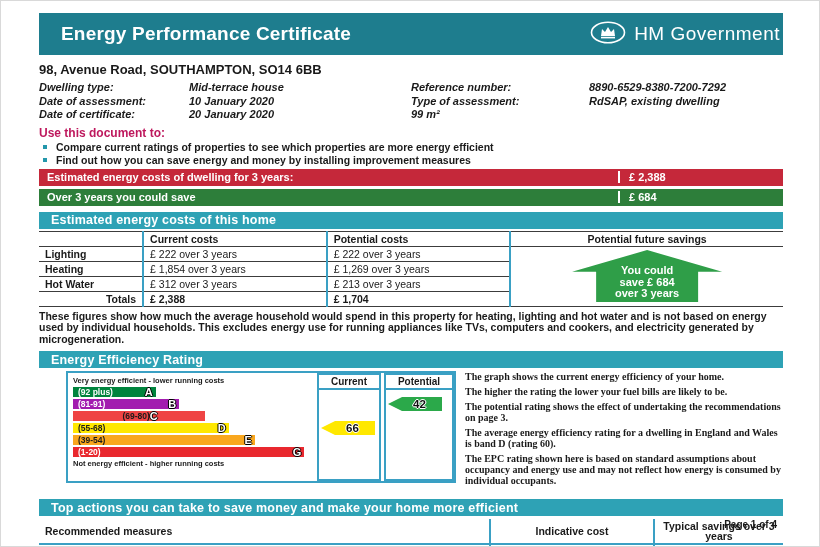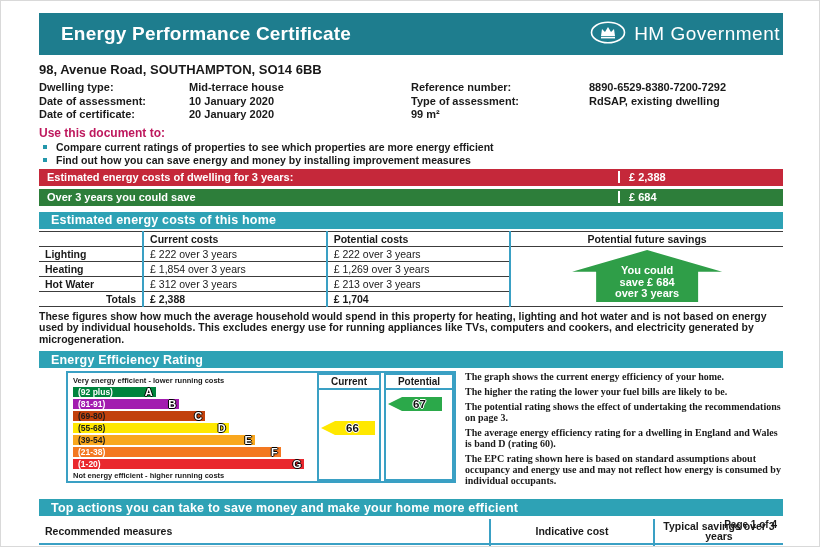--- a/index.html
+++ b/index.html
@@ -9,21 +9,21 @@
 
   
   .main-header{height:42px;display:flex;justify-content:space-between;align-items:center;
                padding:0 3px 0 22px;box-sizing:border-box;}
   .main-title{color:#fff;font-size:19px;font-weight:bold;letter-spacing:.2px;}
   .gov-logo{display:flex;align-items:center;gap:8px;color:#fff;}
   .gov-text{font-size:19px;font-weight:normal;letter-spacing:.5px;}
 
   .address{margin-top:7px;font-size:13px;font-weight:bold;}
 
-  .details{display:flex;margin-top:4px;font-size:11px;line-height:12.5px;}
+  .details{display:flex;margin-top:4px;font-size:11px;line-height:12.5px;font-style:italic;}
   .details-col{width:372px;}
   .detail-row{display:flex;margin-bottom:1px;}
   .details-col.left .dlabel{width:150px;font-weight:bold;}
   .details-col.right .dlabel{width:178px;font-weight:bold;}
   .dvalue{font-weight:bold;}
 
   .use-heading{margin-top:4px;font-size:12px;font-weight:bold;}
   .bullet-row{display:flex;align-items:flex-start;font-size:10.5px;font-weight:bold;line-height:11px;margin-top:2px;}
   .bullet-sq{width:4px;height:4px;margin:3px 9px 0 4px;flex:none;}
 
@@ -203,49 +203,45 @@
         <div class="band-area">
           <div class="chart-note">Very energy efficient - lower running costs</div>
           <div class="band" style="width: 35%; background-color: rgb(0, 132, 61);">
             <span class="band-range" style="color: rgb(255, 255, 255);">(92 plus)</span>
             <span class="band-letter">A</span>
           </div>
           <div class="band" style="width: 45%; background-color: #a21caf;">
             <span class="band-range" style="color: rgb(255, 255, 255);">(81-91)</span>
             <span class="band-letter">B</span>
           </div>
-          <div class="band" style="width: 56%; background-color: #c2410c;">
+          <div class="band" style="width: 56%; background-color: #ef4444; justify-content: center;">
             <span class="band-range" style="color: rgb(26, 26, 26);">(69-80)</span>
             <span class="band-letter">C</span>
           </div>
           <div class="band" style="width: 66%; background-color: rgb(255, 232, 0);">
             <span class="band-range" style="color: rgb(26, 26, 26);">(55-68)</span>
             <span class="band-letter">D</span>
           </div>
           <div class="band" style="width: 77%; background-color: rgb(249, 167, 30);">
             <span class="band-range" style="color: rgb(26, 26, 26);">(39-54)</span>
             <span class="band-letter">E</span>
           </div>
-          <div class="band" style="width: 88%; background-color: rgb(243, 120, 33);">
-            <span class="band-range" style="color: rgb(255, 255, 255);">(21-38)</span>
-            <span class="band-letter">F</span>
-          </div>
           <div class="band" style="width: 98%; background-color: rgb(233, 40, 46);">
             <span class="band-range" style="color: rgb(255, 255, 255);">(1-20)</span>
             <span class="band-letter">G</span>
           </div>
           <div class="chart-note">Not energy efficient - higher running costs</div>
         </div>
         <div class="rating-col current">
           <div class="col-head">Current</div>
           <div class="rating-arrow" style="background-color: rgb(255, 232, 0); top: 46px;">66</div>
         </div>
         <div class="rating-col potential">
           <div class="col-head">Potential</div>
-          <div class="rating-arrow" style="background-color: rgb(43, 169, 74); top: 22px;">67</div>
+          <div class="rating-arrow" style="background-color: rgb(43, 169, 74); top: 22px;">42</div>
         </div>
       </div>
       <div class="rating-text">
         <div class="rating-para">The graph shows the current energy efficiency of your home.</div>
         <div class="rating-para">The higher the rating the lower your fuel bills are likely to be.</div>
         <div class="rating-para">The potential rating shows the effect of undertaking the recommendations on page 3.</div>
         <div class="rating-para">The average energy efficiency rating for a dwelling in England and Wales is band D (rating 60).</div>
         <div class="rating-para">The EPC rating shown here is based on standard assumptions about occupancy and energy use and may not reflect how energy is consumed by individual occupants.</div>
       </div>
     </div>

